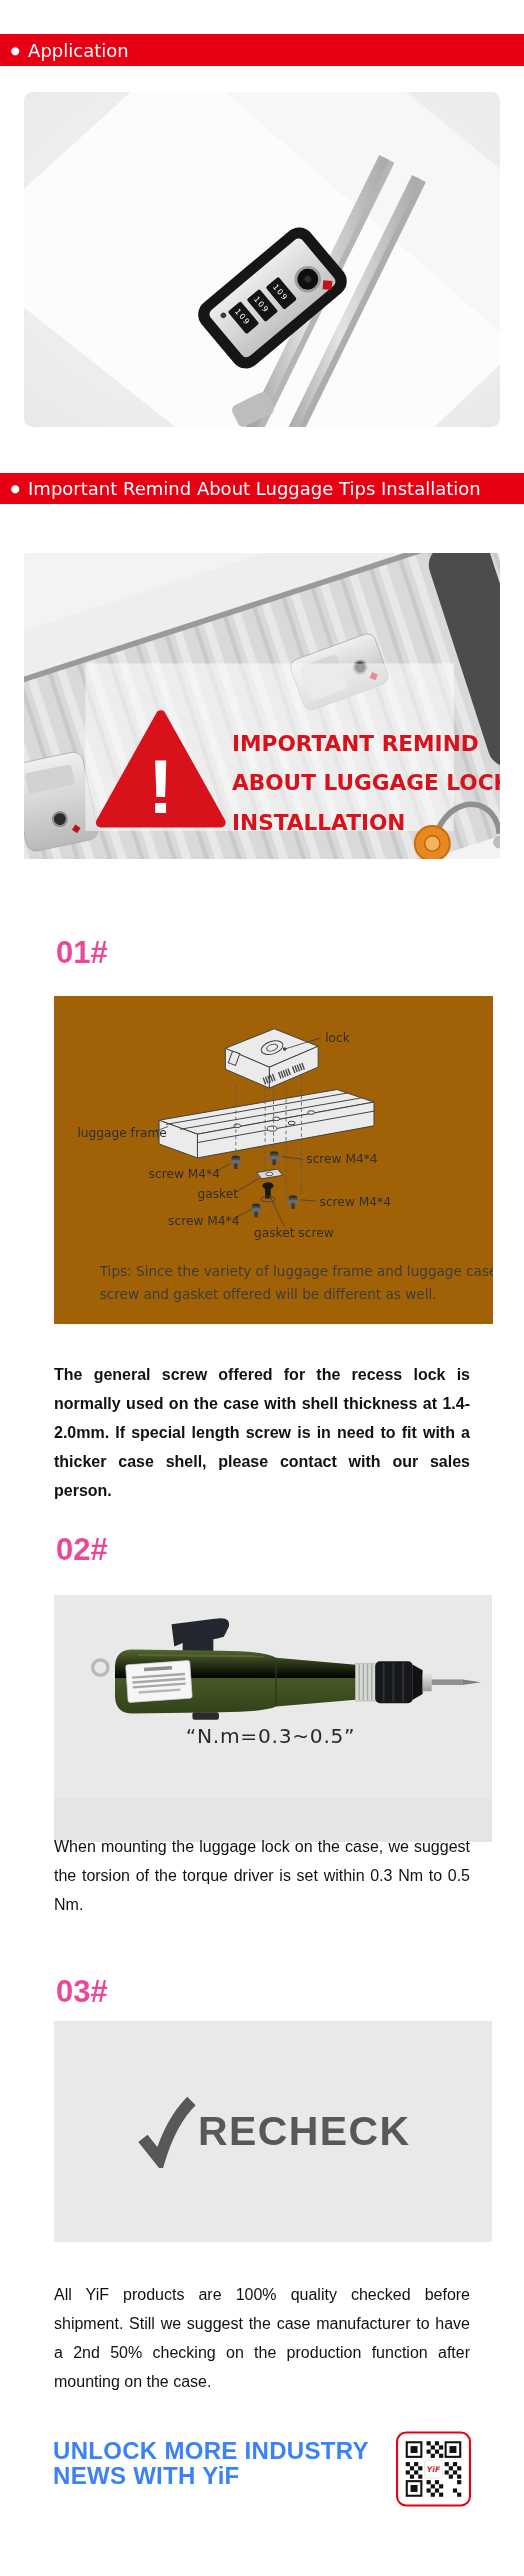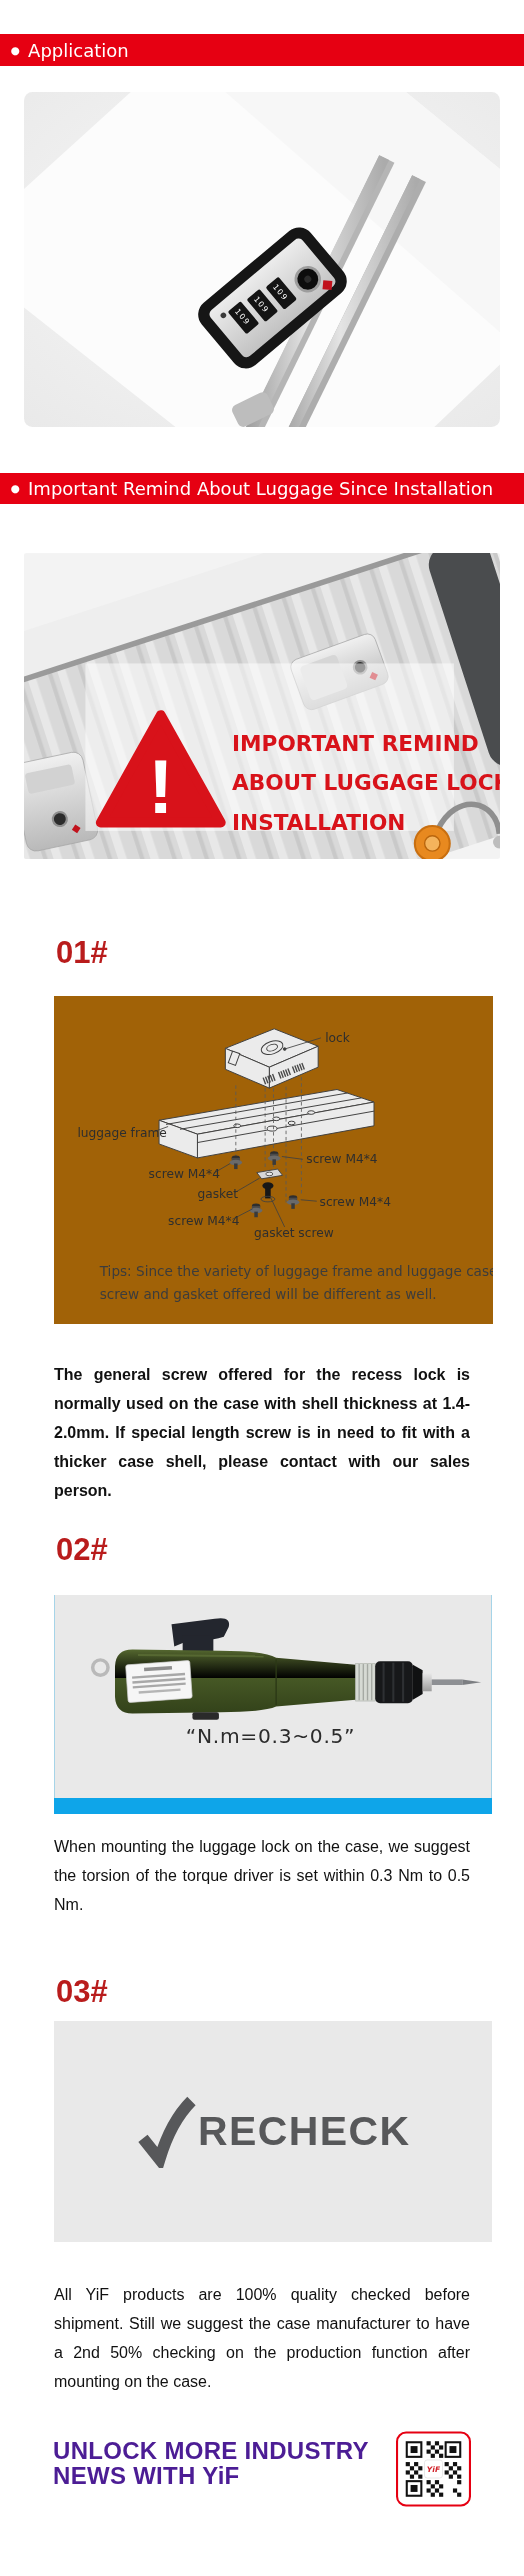--- a/index.html
+++ b/index.html
@@ -6,36 +6,36 @@
   #page{position:relative;width:524px;height:2576px;background:#fff;overflow:hidden;
         font-family:"Liberation Sans",sans-serif;}
   .banner{position:absolute;left:0;width:524px;background:#e60012;color:#fff;
           display:flex;align-items:center;font-family:"DejaVu Sans",sans-serif;}
   .banner .bullet{font-size:10.5px;margin:0 8.4px 0 10.5px;line-height:1;}
   #banner-app{top:34px;height:32px;font-size:18px;}
   #banner-remind{top:473px;height:31px;font-size:18px;}
   .photo-card{position:absolute;left:24px;width:476px;overflow:hidden;}
   #card-app{top:92px;height:335px;border-radius:8.4px;}
   #card-warning{top:553px;height:306px;border-radius:2.1px;}
-  .step-id{position:absolute;left:56px;color:#b91c1c;font-weight:bold;font-size:31px;line-height:1;}
+  .step-id{position:absolute;left:56px;color:#ec4899;font-weight:bold;font-size:31px;line-height:1;}
   #step1{top:937px;}
   #step2{top:1534px;}
   #step3{top:1976px;}
   #card-diagram{position:absolute;left:54px;top:996px;width:439px;height:328px;background:#a16207;}
-  #card-driver{position:absolute;left:54px;top:1595px;width:438px;height:219px;background:#0ea5e9;}
+  #card-driver{position:absolute;left:54px;top:1595px;width:438px;height:247px;background:#e5e5e5;}
   #card-recheck{position:absolute;left:54px;top:2021px;width:438px;height:221px;background:#e9e9e9;
                 display:flex;align-items:center;justify-content:center;}
   .recheck-label{font-size:41px;font-weight:bold;color:#57585a;letter-spacing:1.4px;margin-left:1.4px;}
   .para{position:absolute;left:54px;width:416px;font-size:16px;line-height:29px;color:#111;
         text-align:justify;text-align-last:left;}
   #para1{top:1360px;font-weight:bold;}
   #para2{top:1832px;}
   #para3{top:2280px;}
   #footer-heading{position:absolute;left:53px;top:2438px;font-size:24px;line-height:25px;
-                  font-weight:bold;color:#4c1d95;letter-spacing:0.3px;}
+                  font-weight:bold;color:#3b82f6;letter-spacing:0.3px;}
   #qr{position:absolute;left:396px;top:2431px;width:75px;height:76px;}
   svg text{font-family:"DejaVu Sans",sans-serif;}
   svg .arial{font-family:"Liberation Sans",sans-serif;}
 </style>
 </head>
 <body>
 
 <div id="page">
 
   <div class="banner" id="banner-app">
@@ -87,21 +87,21 @@
         </g>
         <circle cx="56" cy="12" r="17" fill="#0d0d0d" stroke="#9d9d9d" stroke-width="4"></circle>
         <circle cx="56" cy="12" r="5" fill="#2c2c2c"></circle>
         <rect x="66" y="30" width="13" height="13" transform="rotate(45 72 36)" fill="#c1121c"></rect>
       </g>
     </svg>
   </div>
 
   <div class="banner" id="banner-remind">
     <span class="bullet">●</span>
-    <span>Important Remind About Luggage Since Installation</span>
+    <span>Important Remind About Luggage Tips Installation</span>
   </div>
 
   <div class="photo-card" id="card-warning">
     <svg width="476" height="306" viewBox="0 0 682 438">
       <defs>
         <pattern id="ridges" patternUnits="userSpaceOnUse" width="44" height="12">
           <rect width="44" height="12" fill="#d9d9d9"></rect>
           <rect width="12" height="12" fill="#e8e8e8"></rect>
           <rect x="30" width="6" height="12" fill="#c9c9c9"></rect>
         </pattern>

